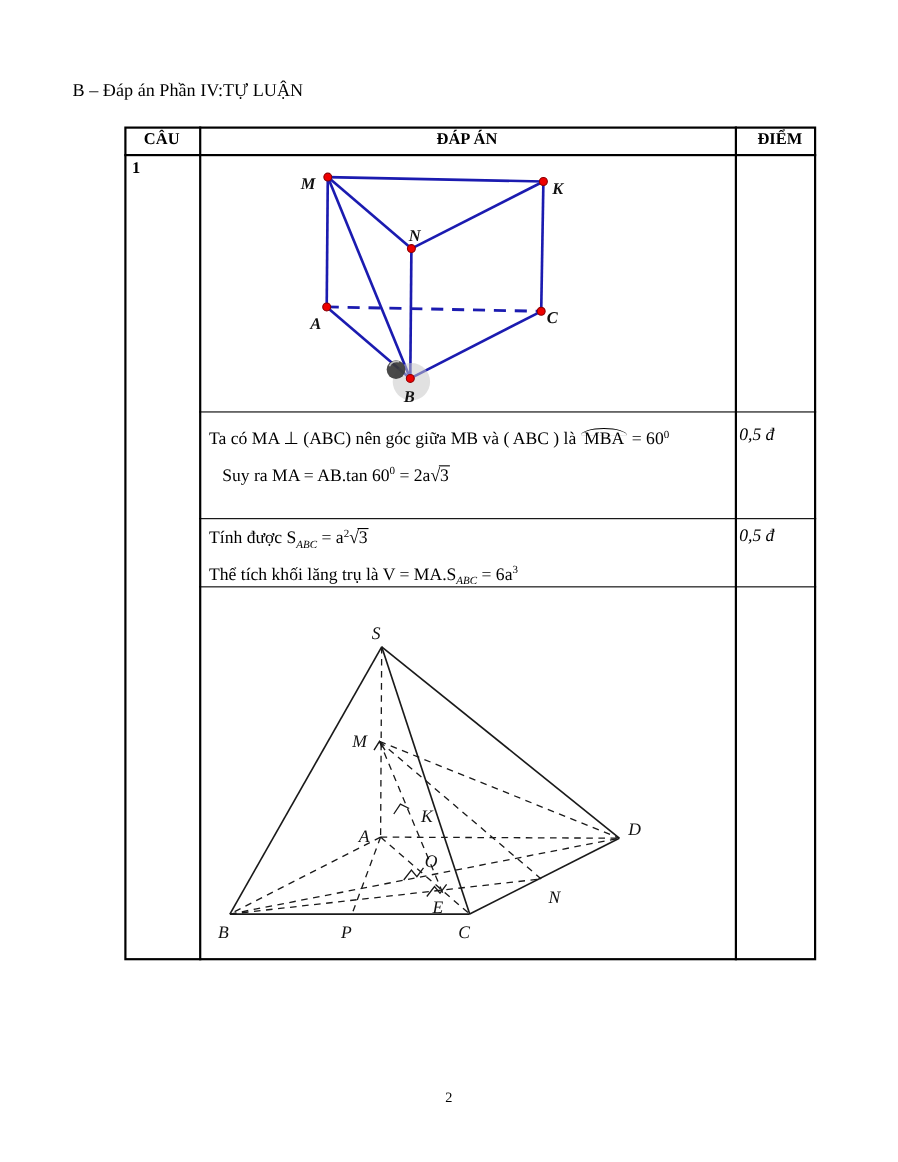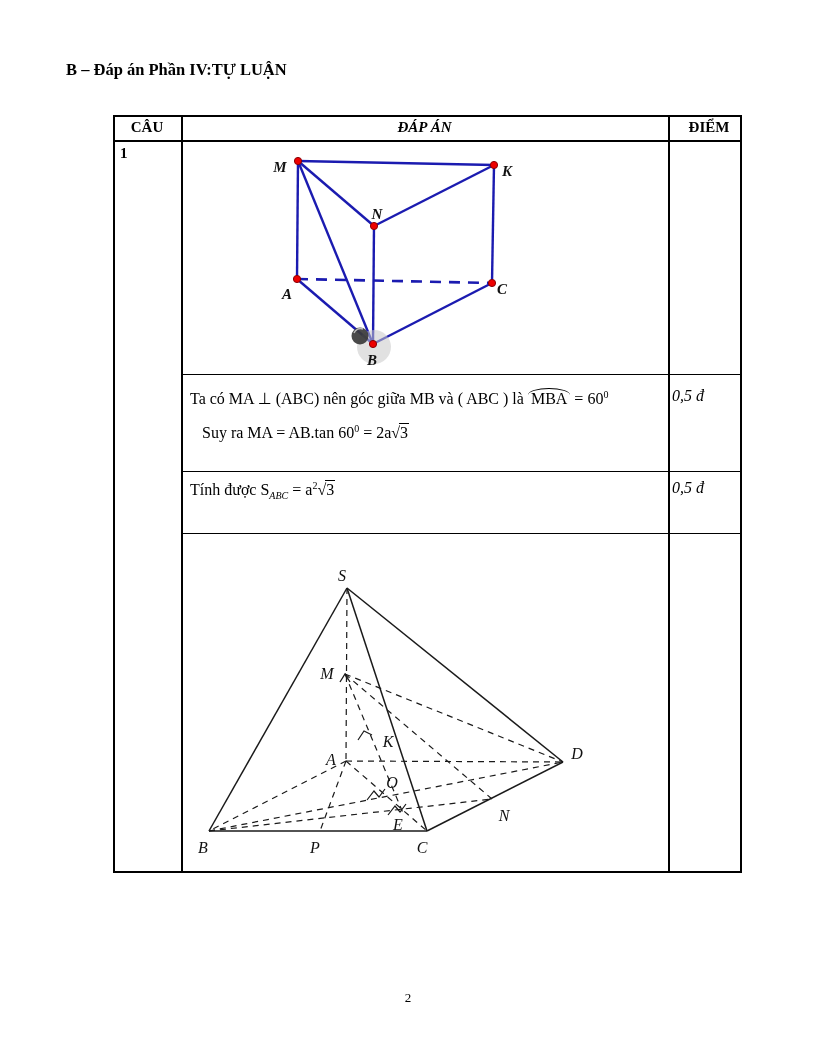--- a/index.html
+++ b/index.html
@@ -1,18 +1,18 @@
 <!DOCTYPE html>
 <html><head>
 <meta charset="utf-8">
 <style>
   html,body{margin:0;padding:0;background:#fff;}
   .page{position:relative;width:816px;height:1056px;background:#ffffff;
         font-family:"Liberation Serif",serif;color:#000;overflow:hidden;}
-  .heading{position:absolute;left:66px;top:60px;font-size:16.5px;font-weight:bold;white-space:nowrap;}
+  .heading{position:absolute;left:66px;top:72px;font-size:16.5px;font-weight:normal;white-space:nowrap;}
   
   .tline{position:absolute;background:#000;}
   .outer{position:absolute;left:113px;top:115px;width:629px;height:758px;
          border:2px solid #000;box-sizing:border-box;background:transparent;}
   
   .hdr{position:absolute;top:119px;font-size:15px;font-weight:bold;text-align:center;white-space:nowrap;}
   .qnum{position:absolute;left:120px;top:145px;font-size:15px;font-weight:bold;}
   .bodyline{position:absolute;font-size:16px;white-space:nowrap;}
   .score{position:absolute;font-size:16px;white-space:nowrap;font-style:italic;}
   .it{}
@@ -38,21 +38,21 @@
 
   <div class="outer"></div>
   <div class="tline" style="left:181px;top:115px;width:1.5px;height:758px;"></div>
   <div class="tline" style="left:668px;top:115px;width:1.5px;height:758px;"></div>
   <div class="tline" style="left:113px;top:140px;width:629px;height:1.5px;"></div>
   <div class="tline" style="left:181px;top:374px;width:561px;height:1.2px;"></div>
   <div class="tline" style="left:181px;top:471px;width:561px;height:1.2px;"></div>
   <div class="tline" style="left:181px;top:533px;width:561px;height:1.2px;"></div>
 
   <div class="hdr" style="left:113px;width:68px;">CÂU</div>
-  <div class="hdr" style="left:181px;width:487px;font-style:italic;">ĐÁP ÁN</div>
+  <div class="hdr" style="left:181px;width:487px;">ĐÁP ÁN</div>
   <div class="hdr" style="left:668px;width:82px;">ĐIỂM</div>
 
   <div class="qnum">1</div>
 
   <svg class="fig" style="left:181px;top:141px;" width="487" height="233" viewBox="0 0 487 233">
     <g stroke="#1b1bb0" stroke-width="2.4" fill="none">
       <line x1="117" y1="20" x2="313" y2="24"></line>
       <line x1="117" y1="20" x2="193" y2="85"></line>
       <line x1="193" y1="85" x2="313" y2="24"></line>
       <line x1="117" y1="20" x2="116" y2="138"></line>
@@ -88,20 +88,23 @@
     <span>Ta có </span><span class="it">MA</span><span> ⊥ </span><span class="it">(ABC)</span><span> nên góc giữa MB và ( ABC ) là </span><span class="anglehat">MBA</span><span> = 60</span><sup class="sup">0</sup>
   </div>
   <div class="bodyline" style="left:202px;top:423px;">
     <span>Suy ra </span><span class="it">MA</span><span> = </span><span class="it">AB</span><span>.tan 60</span><sup class="sup">0</sup><span> = 2a</span><span class="sq">√</span><span class="rad">3</span>
   </div>
   <div class="score" style="left:672px;top:387px;">0,5 đ</div>
 
   <div class="bodyline" style="left:190px;top:480px;">
     <span>Tính được </span><span class="it">S</span><sub class="sub">ABC</sub><span> = </span><span class="it">a</span><sup class="sup">2</sup><span class="sq">√</span><span class="rad">3</span>
   </div>
+  <div class="bodyline" style="left:190px;top:513px;">
+    <span>Thể tích khối lăng trụ là </span><span class="it">V</span><span> = </span><span class="it">MA.S</span><sub class="sub">ABC</sub><span> = 6</span><span class="it">a</span><sup class="sup">3</sup>
+  </div>
   <div class="score" style="left:672px;top:479px;">0,5 đ</div>
 
   <svg class="fig" style="left:181px;top:533px;" width="487" height="340" viewBox="0 0 487 340">
     <g stroke="#1a1a1a" stroke-width="1.5" fill="none">
       <line x1="166" y1="55" x2="28" y2="298"></line>
       <line x1="166" y1="55" x2="246" y2="298"></line>
       <line x1="166" y1="55" x2="382" y2="229"></line>
       <line x1="28" y1="298" x2="246" y2="298"></line>
       <line x1="246" y1="298" x2="382" y2="229"></line>
     </g>

